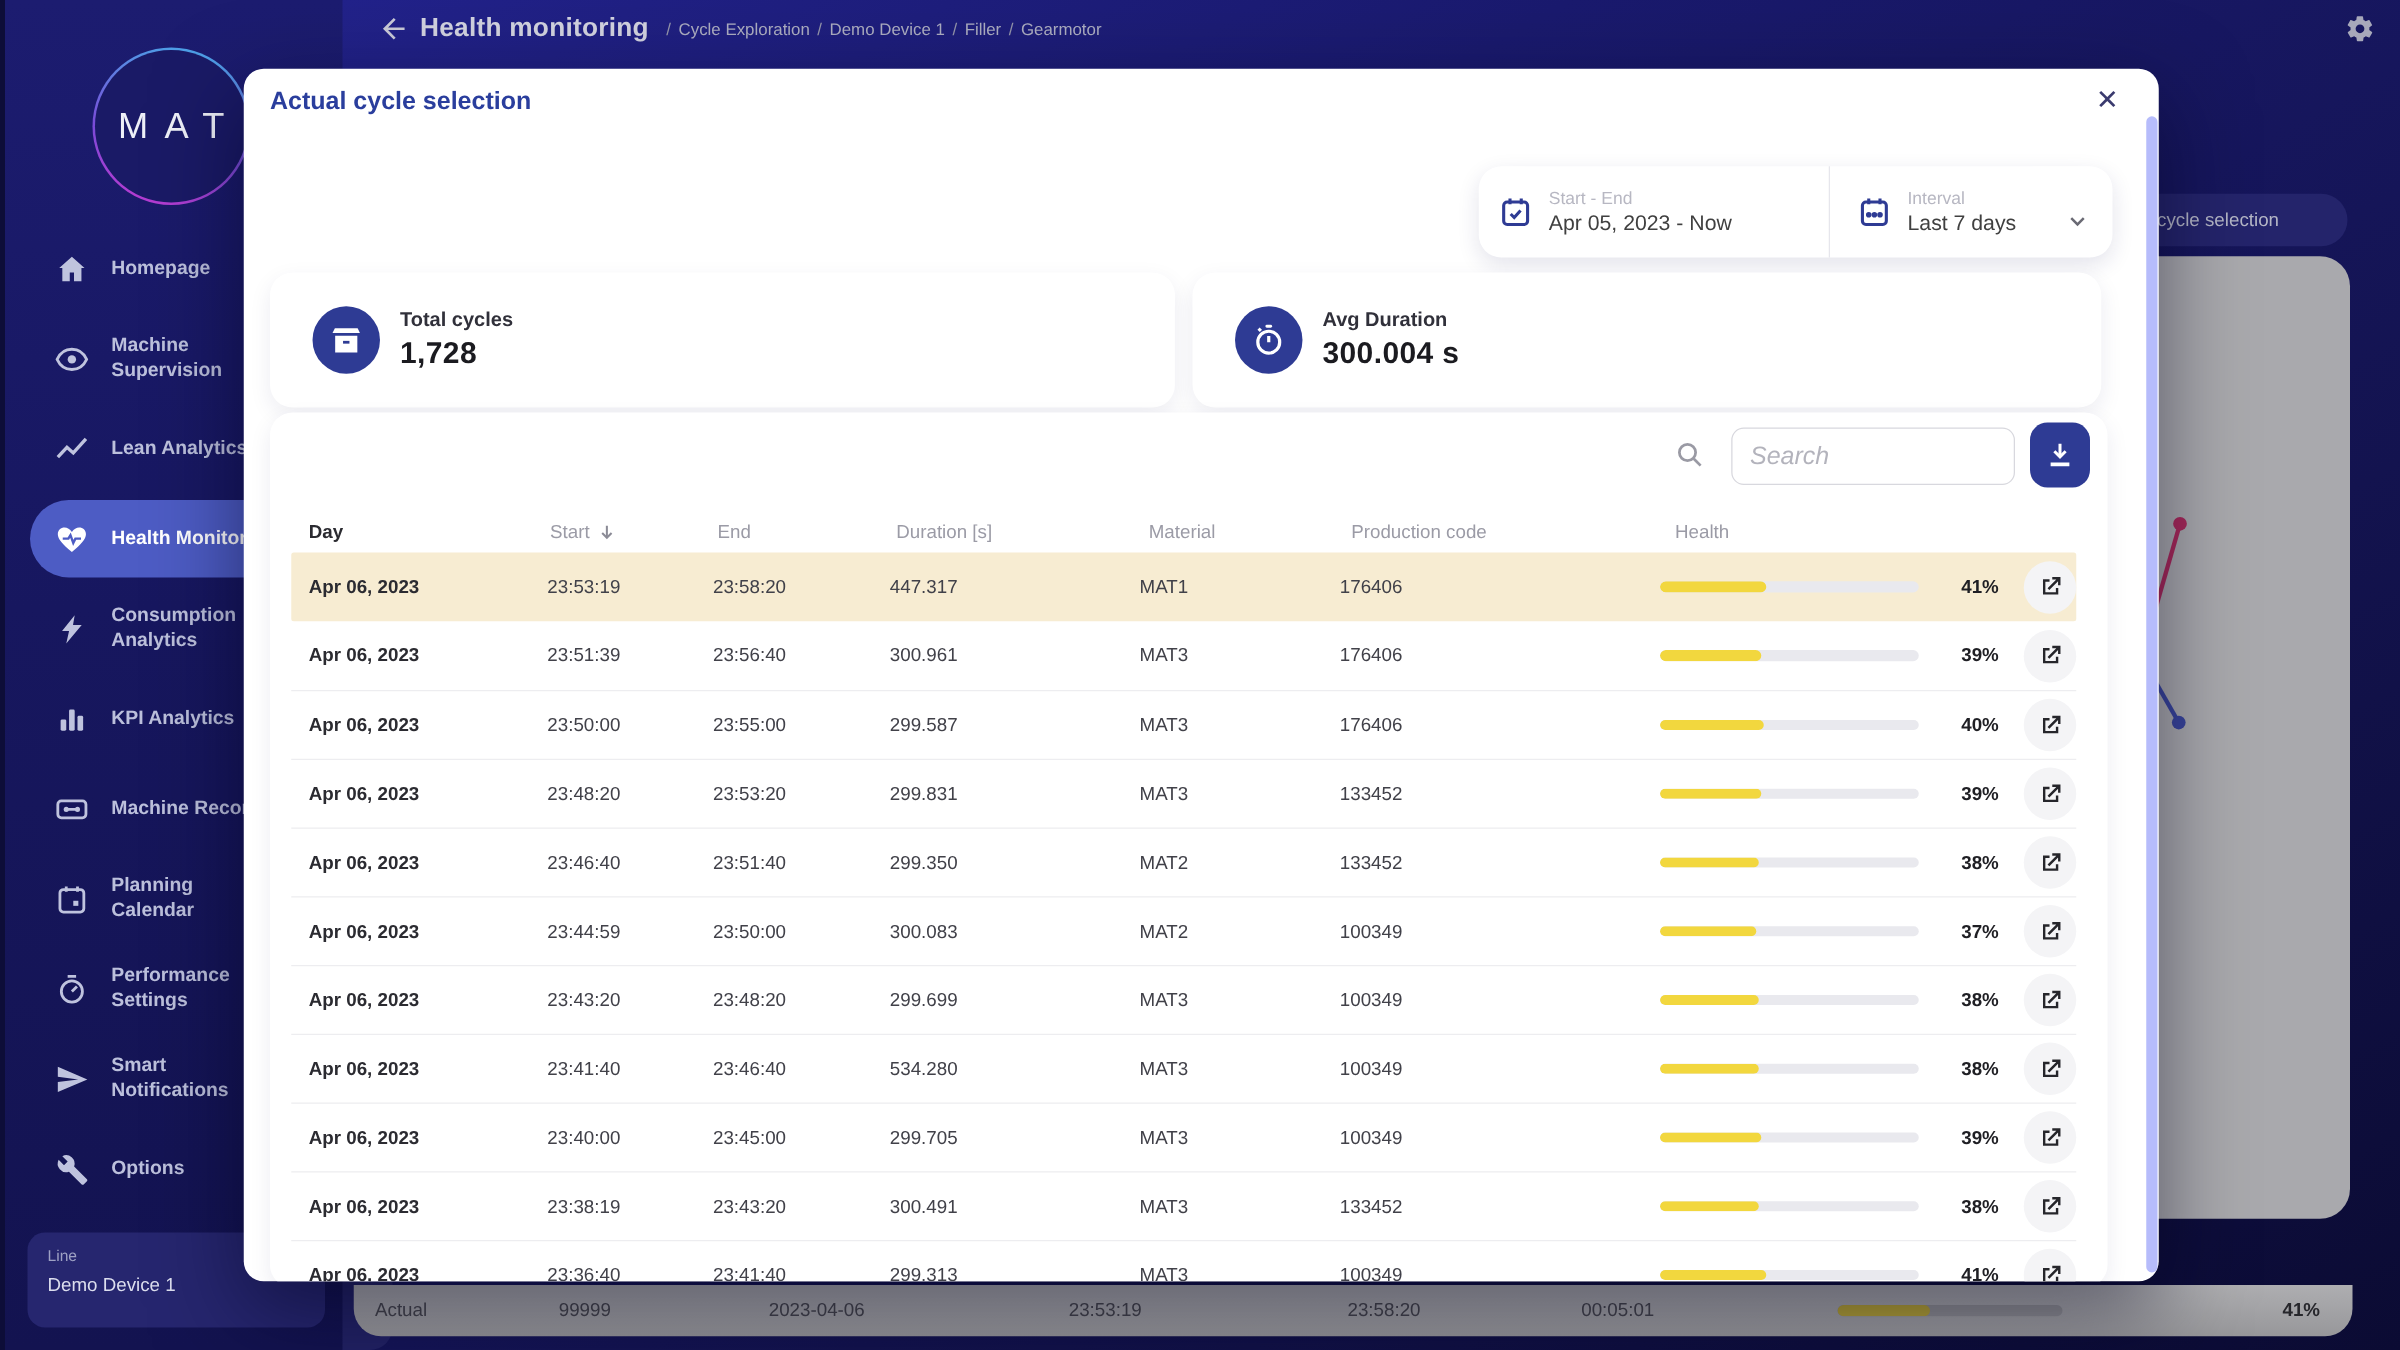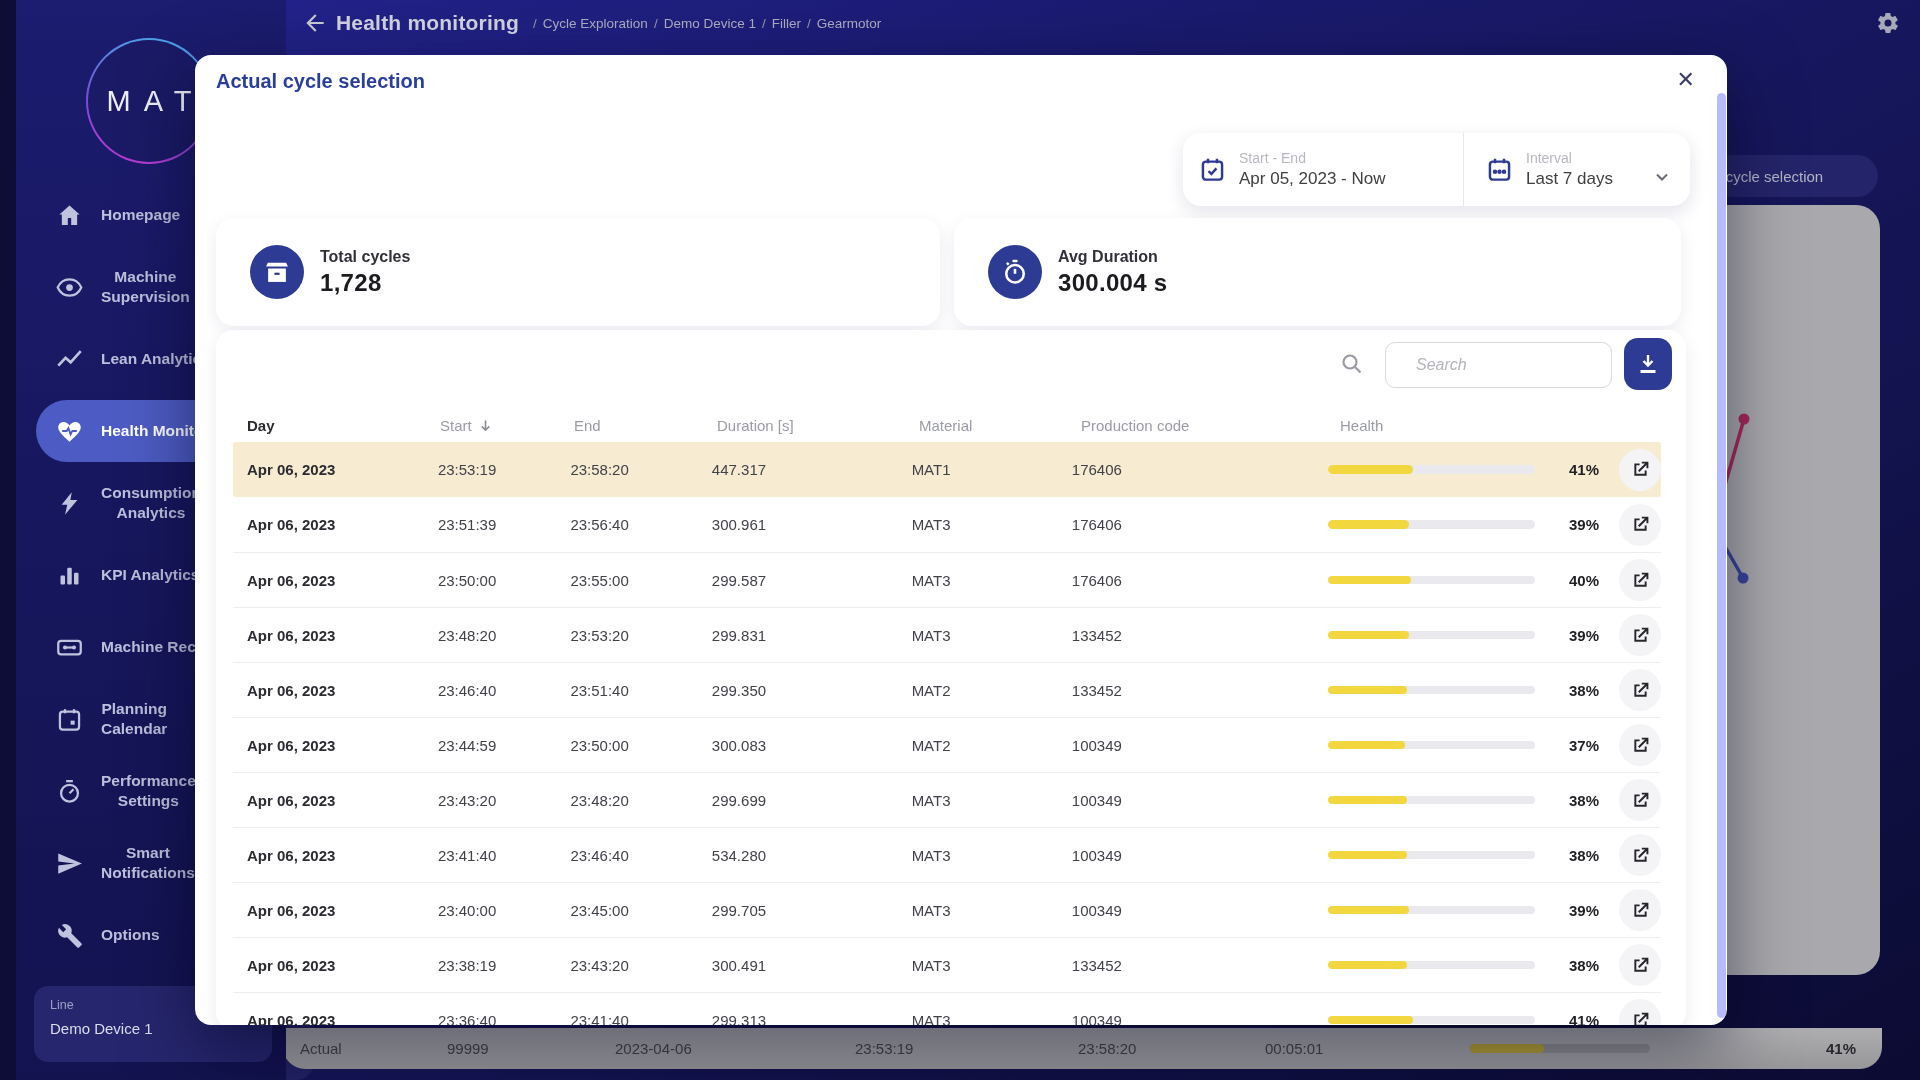--- a/index.html
+++ b/index.html
@@ -46,34 +46,34 @@
   .bs-date{ left:332px; }
   .bs-start{ left:572px; }
   .bs-end{ left:795px; }
   .bs-dur{ left:982px; }
   .bs-bar{ position:absolute; left:1187px; top:16px; width:180px; height:9px; border-radius:5px; background:#8e8e92; overflow:hidden; }
   .bs-fill{ height:100%; border-radius:5px; background:#b3a135; }
   .bs-pct{ right:26px; left:auto!important; font-weight:700; color:#27272c!important; }
 
   
   .sidebar{
-    position:absolute; left:16px; top:0; width:270px; height:1080px; z-index:20;
+    position:absolute; left:4px; top:0; width:270px; height:1080px; z-index:20;
     background:linear-gradient(180deg,#1c1c70 0%,#17175f 45%,#131350 100%);
   }
   .logo-ring{
     position:absolute; left:70px; top:38px; width:126px; height:126px; border-radius:50%;
     padding:2px; background:linear-gradient(195deg,#49a7e8 5%,#7a4bd8 60%,#bb3ad0 95%);
   }
   .logo-inner{
     width:100%; height:100%; border-radius:50%; background:#1a1a66;
     display:flex; align-items:center; justify-content:center;
     color:#eef0f8; font-size:29px; letter-spacing:13px; padding-left:13px; font-weight:400;
   }
   .menu{ position:absolute; left:0; top:179px; width:100%; }
-  .side-item{ position:relative; height:72px; display:flex; align-items:center; cursor:pointer;text-align:center; }
+  .side-item{ position:relative; height:72px; display:flex; align-items:center; cursor:pointer; }
   .side-item .pill{
     display:none; position:absolute; left:20px; top:5px; width:265px; height:62px;
     border-radius:31px; background:#4d5cc4;
   }
   .side-item.active .pill{ display:block; }
   .side-item .s-icon{ position:relative; width:27px; height:27px; margin:0 18px 0 40px; color:#bfc3de; flex:none; }
   .side-item.active .s-icon{ color:#ffffff; }
   .side-item .s-label{
     position:relative; font-size:15.5px; font-weight:600; color:#bcc0dc;
     white-space:pre-line; line-height:1.3;
@@ -121,22 +121,22 @@
   .stat-label{ font-size:16px; font-weight:700; color:#30303a; }
   .stat-value{ font-size:24px; font-weight:800; color:#1b1b20; margin-top:3px; letter-spacing:.3px; }
 
   .table-card{
     position:absolute; left:21px; top:275px; width:1470px; height:700px; border-radius:18px; background:#fff;
     box-shadow:0 6px 18px rgba(25,25,90,.08);
   }
   .search-icon{ position:absolute; left:1124px; top:22px; width:24px; height:24px; color:#9a9aa4; }
   .search-input{
     position:absolute; left:1169px; top:12px; width:227px; height:46px;
-    border:1.5px solid #d8d8de; border-radius:10px; padding:0 30px;
-    font-family:"Liberation Sans",sans-serif; font-style:italic; font-size:16px; color:#6d6d76;
+    border:1.5px solid #d8d8de; border-radius:10px; padding:0 14px;
+    font-family:"Liberation Sans",sans-serif; font-style:italic; font-size:20px; color:#6d6d76;
   }
   .search-input::placeholder{ color:#b3b3bc; font-style:italic; }
   .download-btn{
     position:absolute; left:1408px; top:8px; width:48px; height:52px; border-radius:14px;
     background:#2e3b94; color:#fff; border:none; cursor:pointer;
     display:flex; align-items:center; justify-content:center;
   }
   .download-btn svg{ width:24px; height:24px; }
 
   .rows-wrap{ position:absolute; left:17px; top:78px; width:1428px; }

